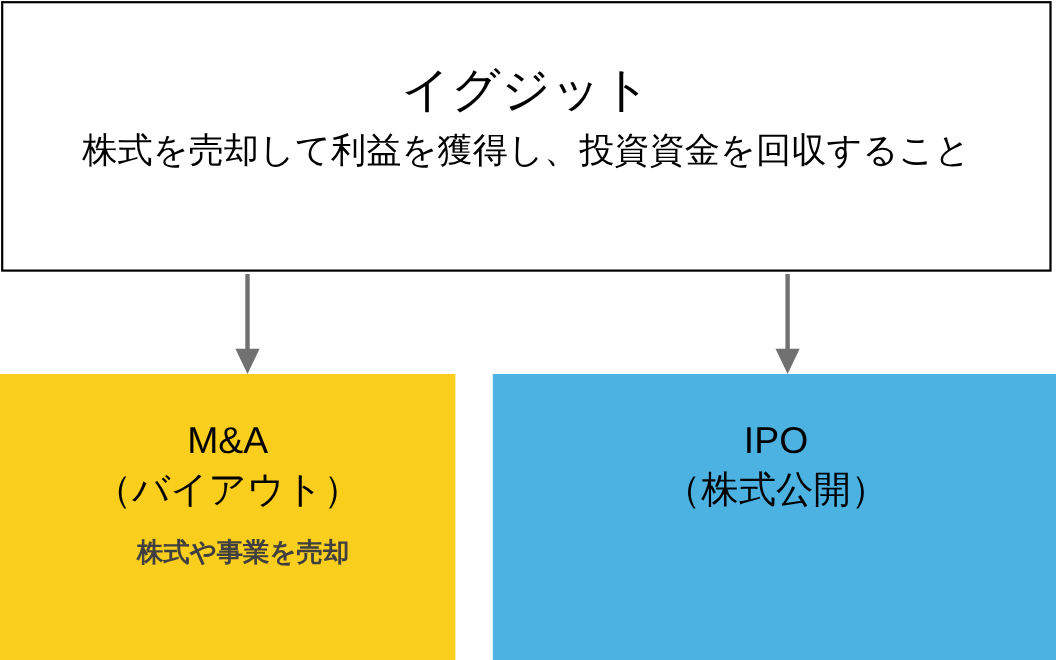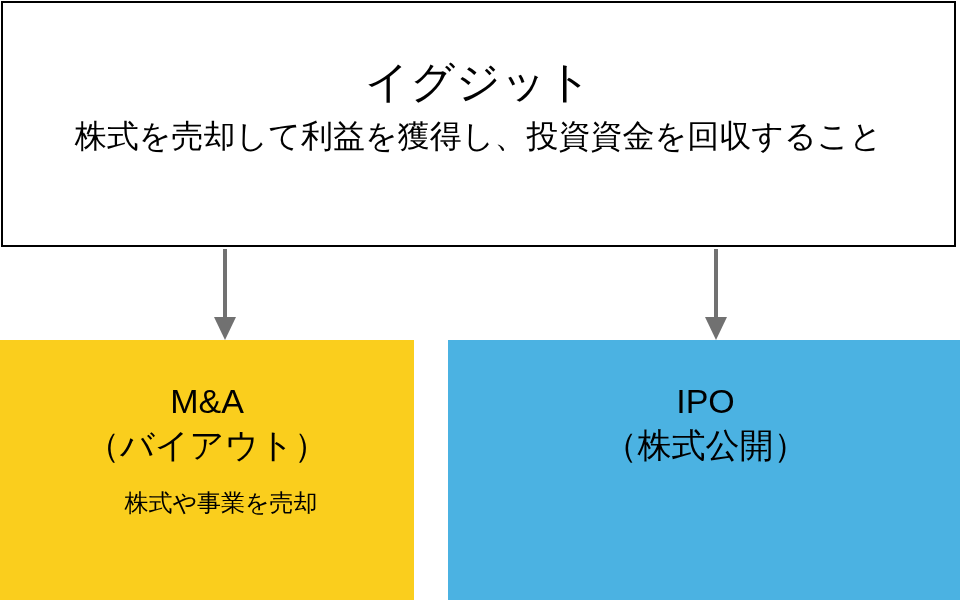--- a/index.html
+++ b/index.html
@@ -92,23 +92,23 @@
     line-height: 1.28;
     font-weight: 400;
     text-align: center;
     color: #000000;
     white-space: pre-line;
   }
   .child-desc {
     margin-top: 22px;
     font-size: 24px;
     line-height: 1.2;
-    font-weight: 400;
+    font-weight: 700;
     text-align: center;
-    color: #000000;
+    color: #404040;
     margin-left: 28px;
   }
 </style>
 </head>
 <body style="background: rgb(255, 255, 255);">
 
 <div id="canvas">
 
   <div class="root-box" style="background: rgb(255, 255, 255); border-color: rgb(0, 0, 0); color: rgb(0, 0, 0);">
     <div class="root-title">イグジット</div>

